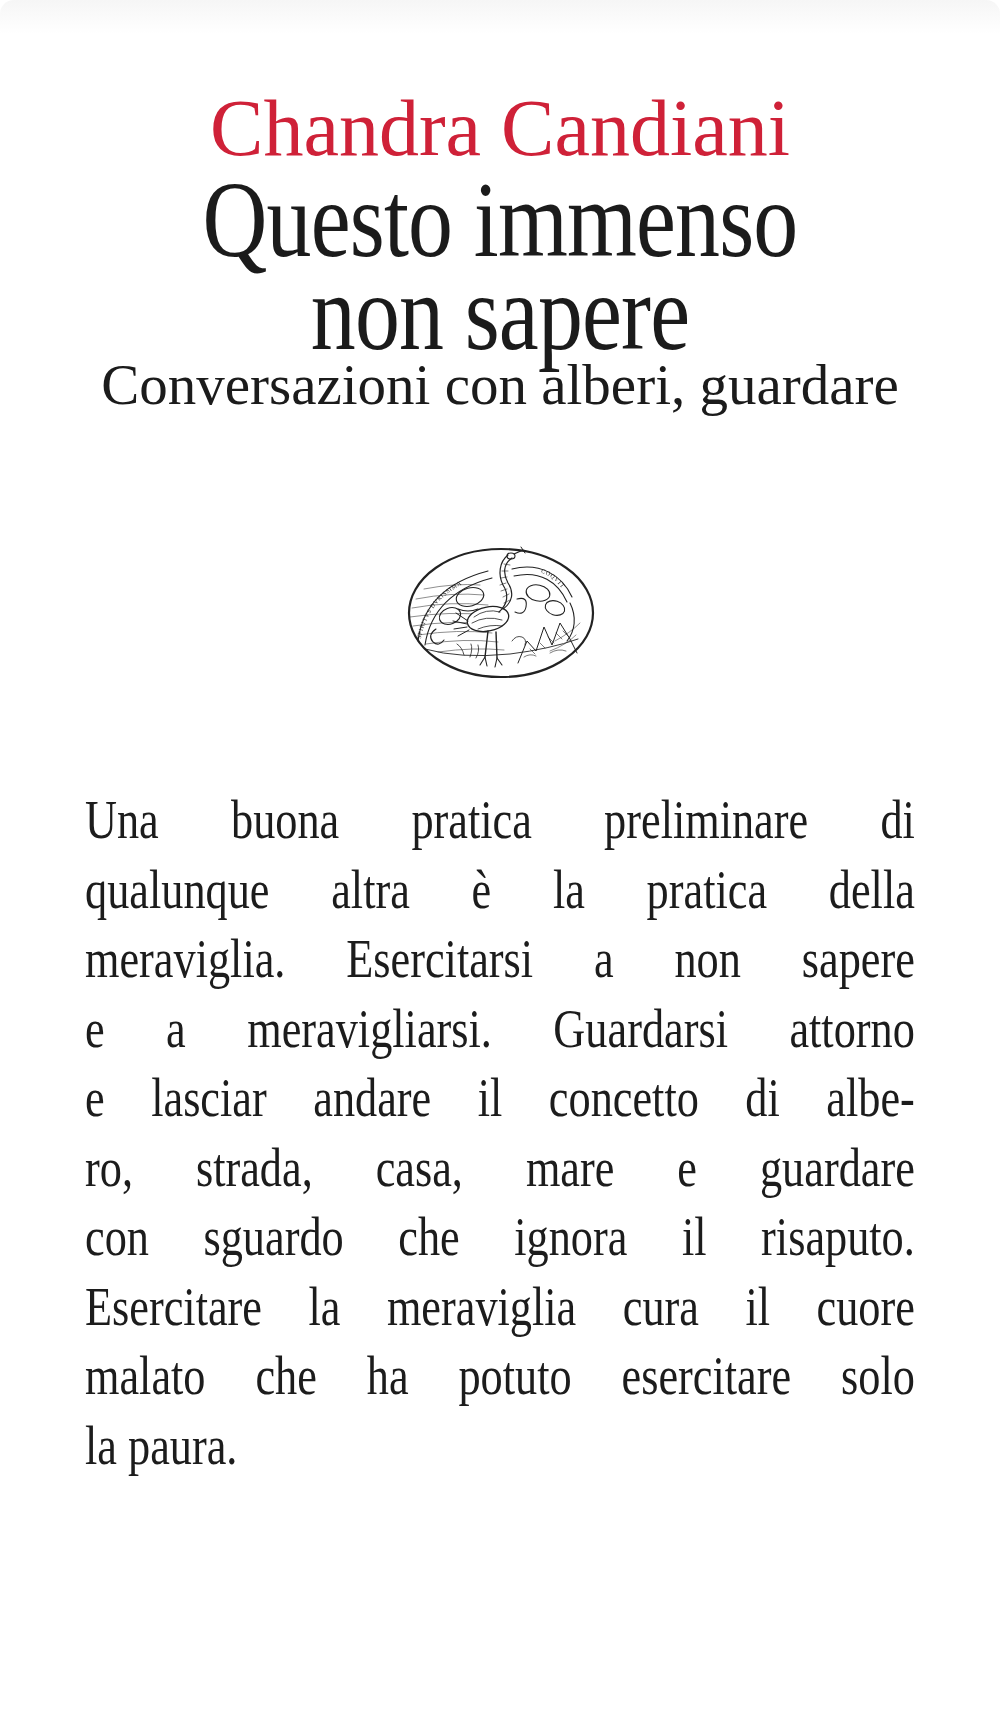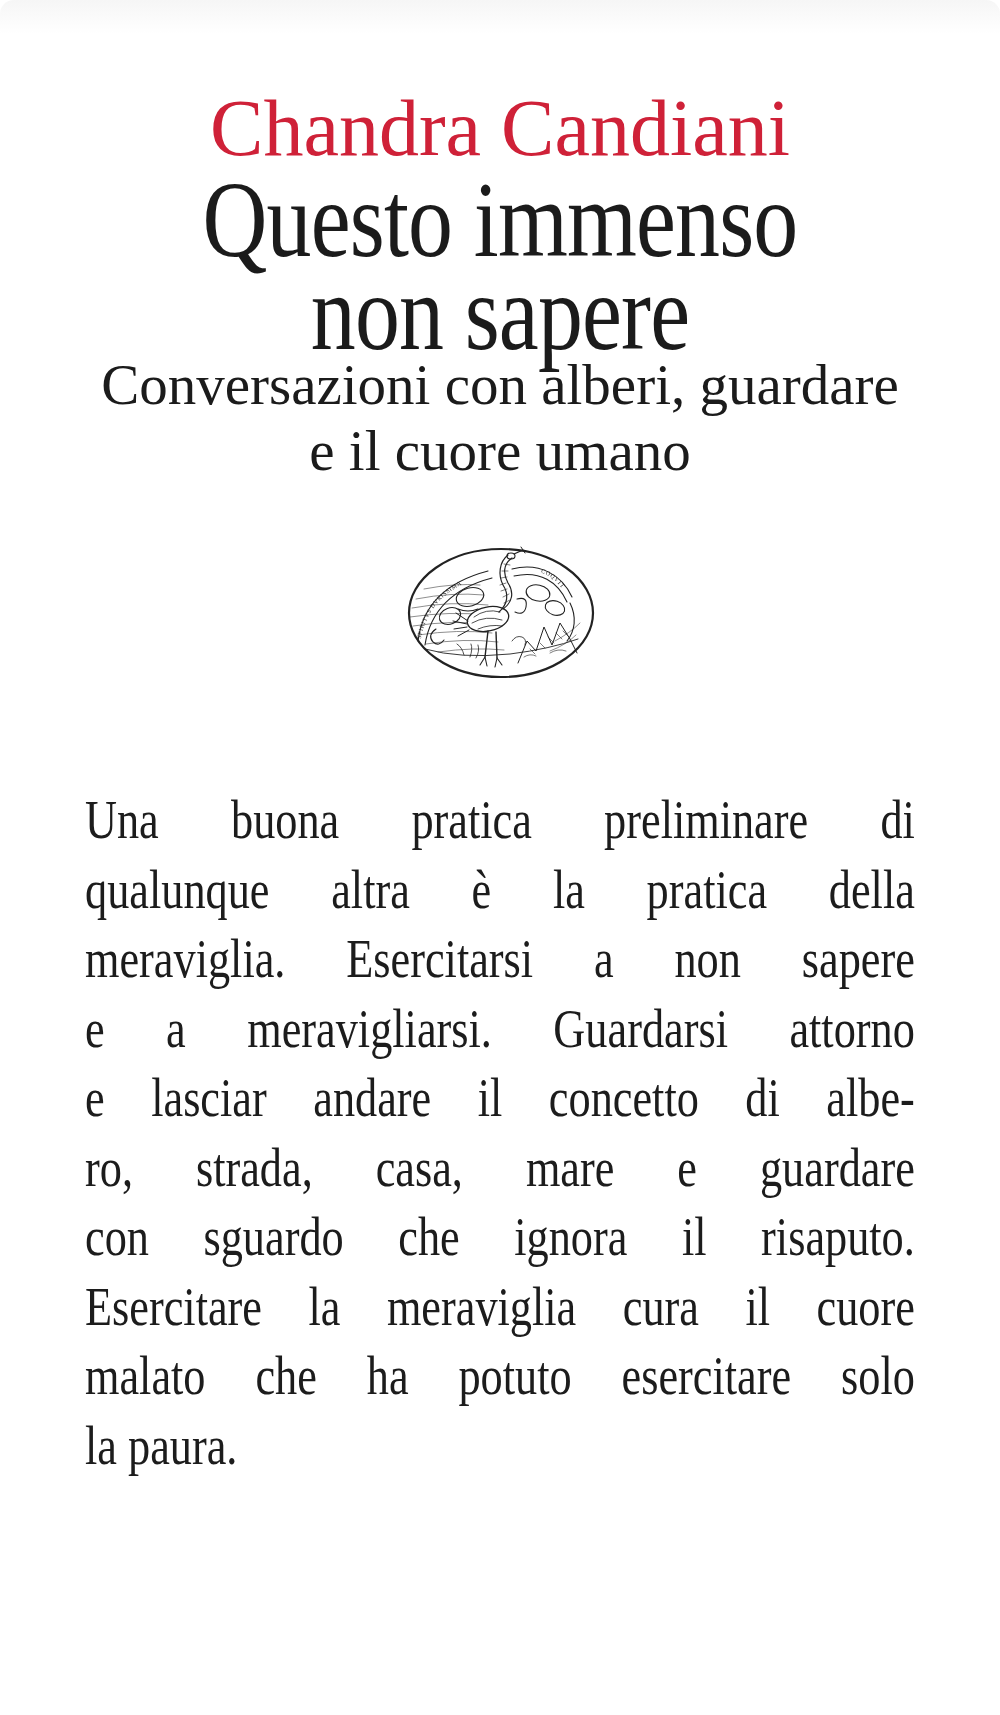--- a/index.html
+++ b/index.html
@@ -62,21 +62,20 @@
 
   <div class="author" style="color: rgb(207, 33, 56);">Chandra Candiani</div>
 
   <div class="title">
     <div>Questo immenso</div>
     <div>non sapere</div>
   </div>
 
   <div class="subtitle">
     <div>Conversazioni con alberi, guardare</div>
-    <div>e il cuore umano</div>
   </div>
 
   <div class="logo">
     <svg viewBox="0 0 200 145" xmlns="http://www.w3.org/2000/svg" fill="none" stroke="#222222" stroke-linecap="round" stroke-linejoin="round">
 
       <ellipse cx="101" cy="68" rx="92" ry="64" stroke-width="2.2" fill="#ffffff"></ellipse>
 
       <g stroke-width="0.6" opacity="0.85">
         <path d="M 24,44 Q 55,38 80,40"></path>
         <path d="M 16,54 Q 52,47 84,50"></path>

